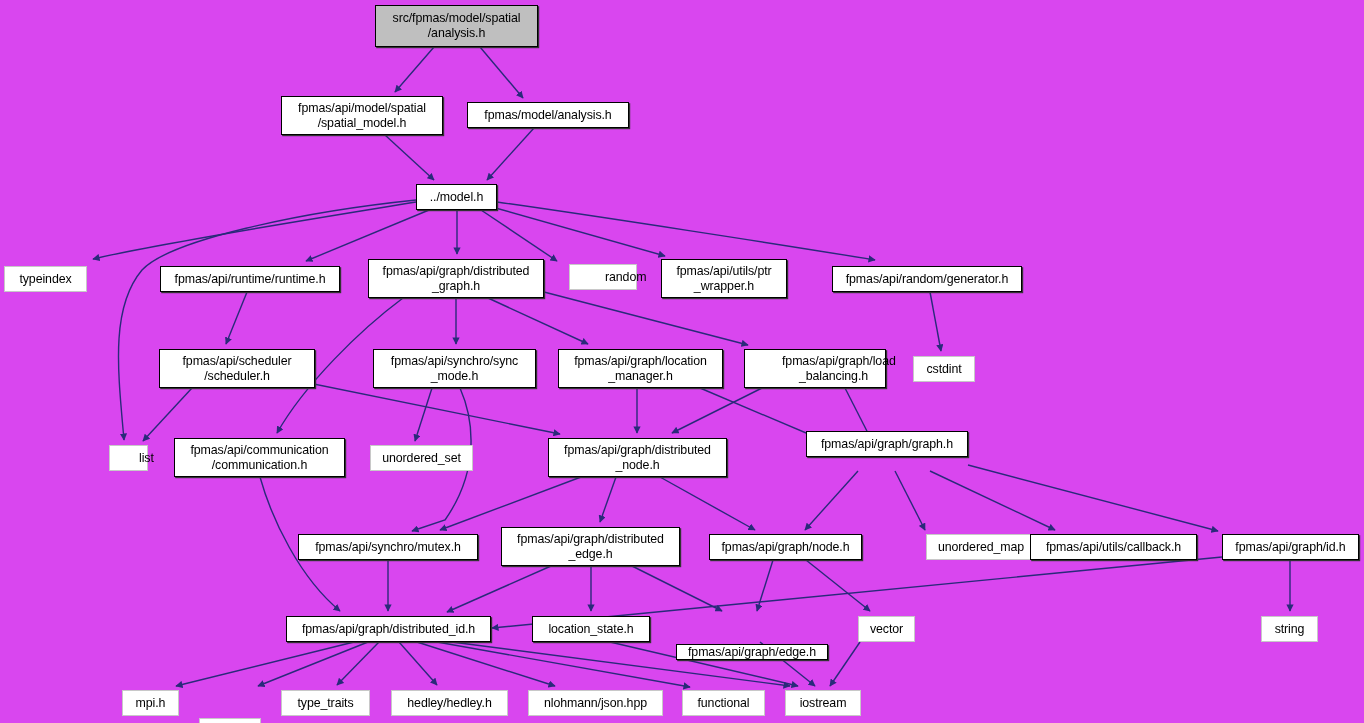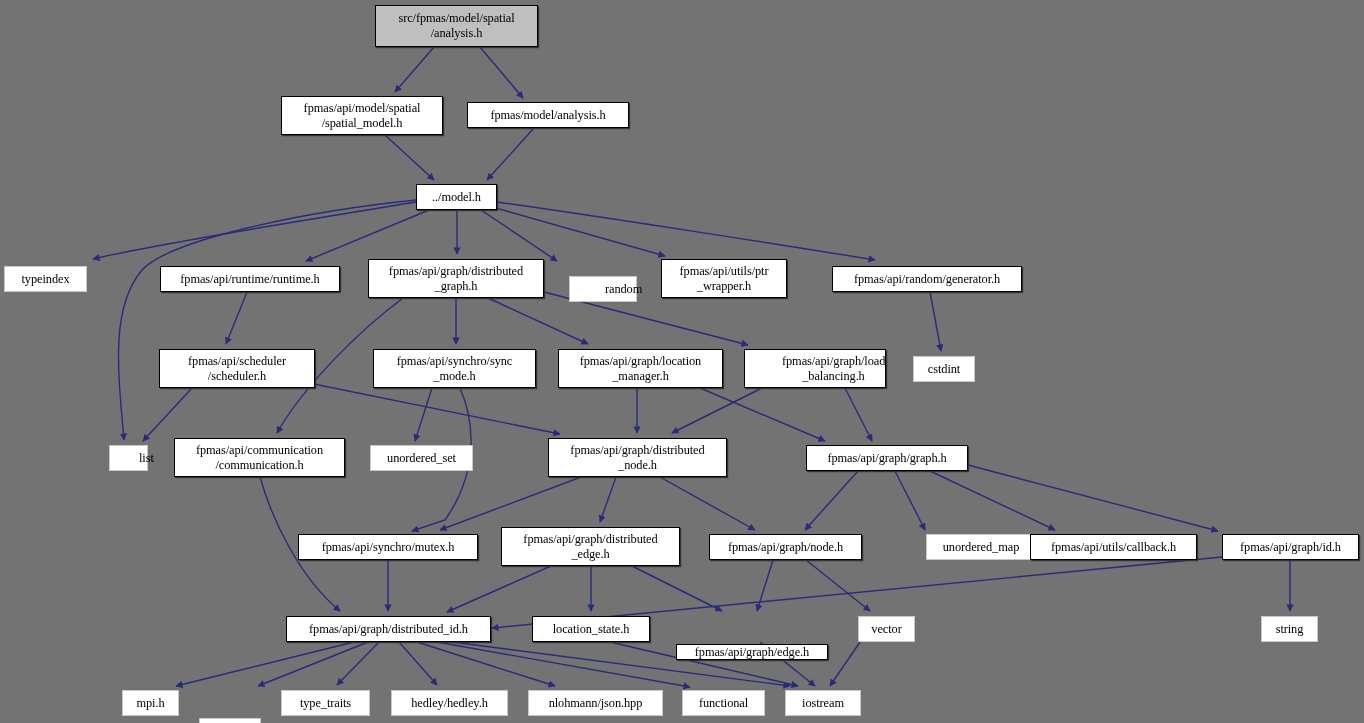--- a/index.html
+++ b/index.html
@@ -4,22 +4,22 @@
 <style>
   html, body {
     margin: 0;
     padding: 0;
     background: #ffffff;
   }
   #canvas {
     position: relative;
     width: 1364px;
     height: 723px;
-    background: #737373;
-    font-family: Liberation Serif, serif;
+    background: #d946ef;
+    font-family: Liberation Sans, sans-serif;
     overflow: hidden;
   }
   svg#edges {
     position: absolute;
     left: 0;
     top: 0;
     width: 1364px;
     height: 723px;
     pointer-events: none;
   }
@@ -125,40 +125,40 @@
       <div class="node root" style="left: 375px; top: 5px; width: 163px; height: 42px;"><span class="lbl">src/fpmas/model/spatial
 /analysis.h</span></div>
       <div class="node hdr" style="left: 281px; top: 96px; width: 162px; height: 39px;"><span class="lbl">fpmas/api/model/spatial
 /spatial_model.h</span></div>
       <div class="node hdr" style="left: 467px; top: 102px; width: 162px; height: 26px;"><span class="lbl">fpmas/model/analysis.h</span></div>
       <div class="node hdr" style="left: 416px; top: 184px; width: 81px; height: 26px;"><span class="lbl">../model.h</span></div>
       <div class="node lib" style="left: 4px; top: 266px; width: 83px; height: 26px;"><span class="lbl">typeindex</span></div>
       <div class="node hdr" style="left: 160px; top: 266px; width: 180px; height: 26px;"><span class="lbl">fpmas/api/runtime/runtime.h</span></div>
       <div class="node hdr" style="left: 368px; top: 259px; width: 176px; height: 39px;"><span class="lbl">fpmas/api/graph/distributed
 _graph.h</span></div>
-      <div class="node lib" style="left: 569px; top: 276px; width: 68px; height: 26px; padding-left: 35px;"><span class="lbl">random</span></div>
+      <div class="node lib" style="left: 569px; top: 264px; width: 68px; height: 26px; padding-left: 35px;"><span class="lbl">random</span></div>
       <div class="node hdr" style="left: 661px; top: 259px; width: 126px; height: 39px;"><span class="lbl">fpmas/api/utils/ptr
 _wrapper.h</span></div>
       <div class="node hdr" style="left: 832px; top: 266px; width: 190px; height: 26px;"><span class="lbl">fpmas/api/random/generator.h</span></div>
       <div class="node hdr" style="left: 159px; top: 349px; width: 156px; height: 39px;"><span class="lbl">fpmas/api/scheduler
 /scheduler.h</span></div>
       <div class="node hdr" style="left: 373px; top: 349px; width: 163px; height: 39px;"><span class="lbl">fpmas/api/synchro/sync
 _mode.h</span></div>
       <div class="node hdr" style="left: 558px; top: 349px; width: 165px; height: 39px;"><span class="lbl">fpmas/api/graph/location
 _manager.h</span></div>
       <div class="node hdr" style="left: 744px; top: 349px; width: 142px; height: 39px; padding-left: 37px;"><span class="lbl">fpmas/api/graph/load
 _balancing.h</span></div>
       <div class="node lib" style="left: 913px; top: 356px; width: 62px; height: 26px;"><span class="lbl">cstdint</span></div>
       <div class="node lib" style="left: 109px; top: 445px; width: 39px; height: 26px; padding-left: 29px;"><span class="lbl">list</span></div>
       <div class="node hdr" style="left: 174px; top: 438px; width: 171px; height: 39px;"><span class="lbl">fpmas/api/communication
 /communication.h</span></div>
       <div class="node lib" style="left: 370px; top: 445px; width: 103px; height: 26px;"><span class="lbl">unordered_set</span></div>
       <div class="node hdr" style="left: 548px; top: 438px; width: 179px; height: 39px;"><span class="lbl">fpmas/api/graph/distributed
 _node.h</span></div>
-      <div class="node hdr" style="left: 806px; top: 445px; width: 162px; height: 26px;"><span class="lbl">fpmas/api/graph/graph.h</span></div>
+      <div class="node hdr" style="left: 806px; top: 431px; width: 162px; height: 26px;"><span class="lbl">fpmas/api/graph/graph.h</span></div>
       <div class="node hdr" style="left: 298px; top: 534px; width: 180px; height: 26px;"><span class="lbl">fpmas/api/synchro/mutex.h</span></div>
       <div class="node hdr" style="left: 501px; top: 527px; width: 179px; height: 39px;"><span class="lbl">fpmas/api/graph/distributed
 _edge.h</span></div>
       <div class="node hdr" style="left: 709px; top: 534px; width: 153px; height: 26px;"><span class="lbl">fpmas/api/graph/node.h</span></div>
       <div class="node lib" style="left: 888px; top: 534px; width: 110px; height: 26px; margin-left: 38px;"><span class="lbl">unordered_map</span></div>
       <div class="node hdr" style="left: 1022px; top: 534px; width: 167px; height: 26px; margin-left: 8px;"><span class="lbl">fpmas/api/utils/callback.h</span></div>
       <div class="node hdr" style="left: 1222px; top: 534px; width: 137px; height: 26px;"><span class="lbl">fpmas/api/graph/id.h</span></div>
       <div class="node hdr" style="left: 286px; top: 616px; width: 205px; height: 26px;"><span class="lbl">fpmas/api/graph/distributed_id.h</span></div>
       <div class="node hdr" style="left: 532px; top: 616px; width: 118px; height: 26px;"><span class="lbl">location_state.h</span></div>
       <div class="node hdr" style="left: 676px; top: 616px; width: 152px; height: 16px; margin-top: 28px;"><span class="lbl">fpmas/api/graph/edge.h</span></div>

